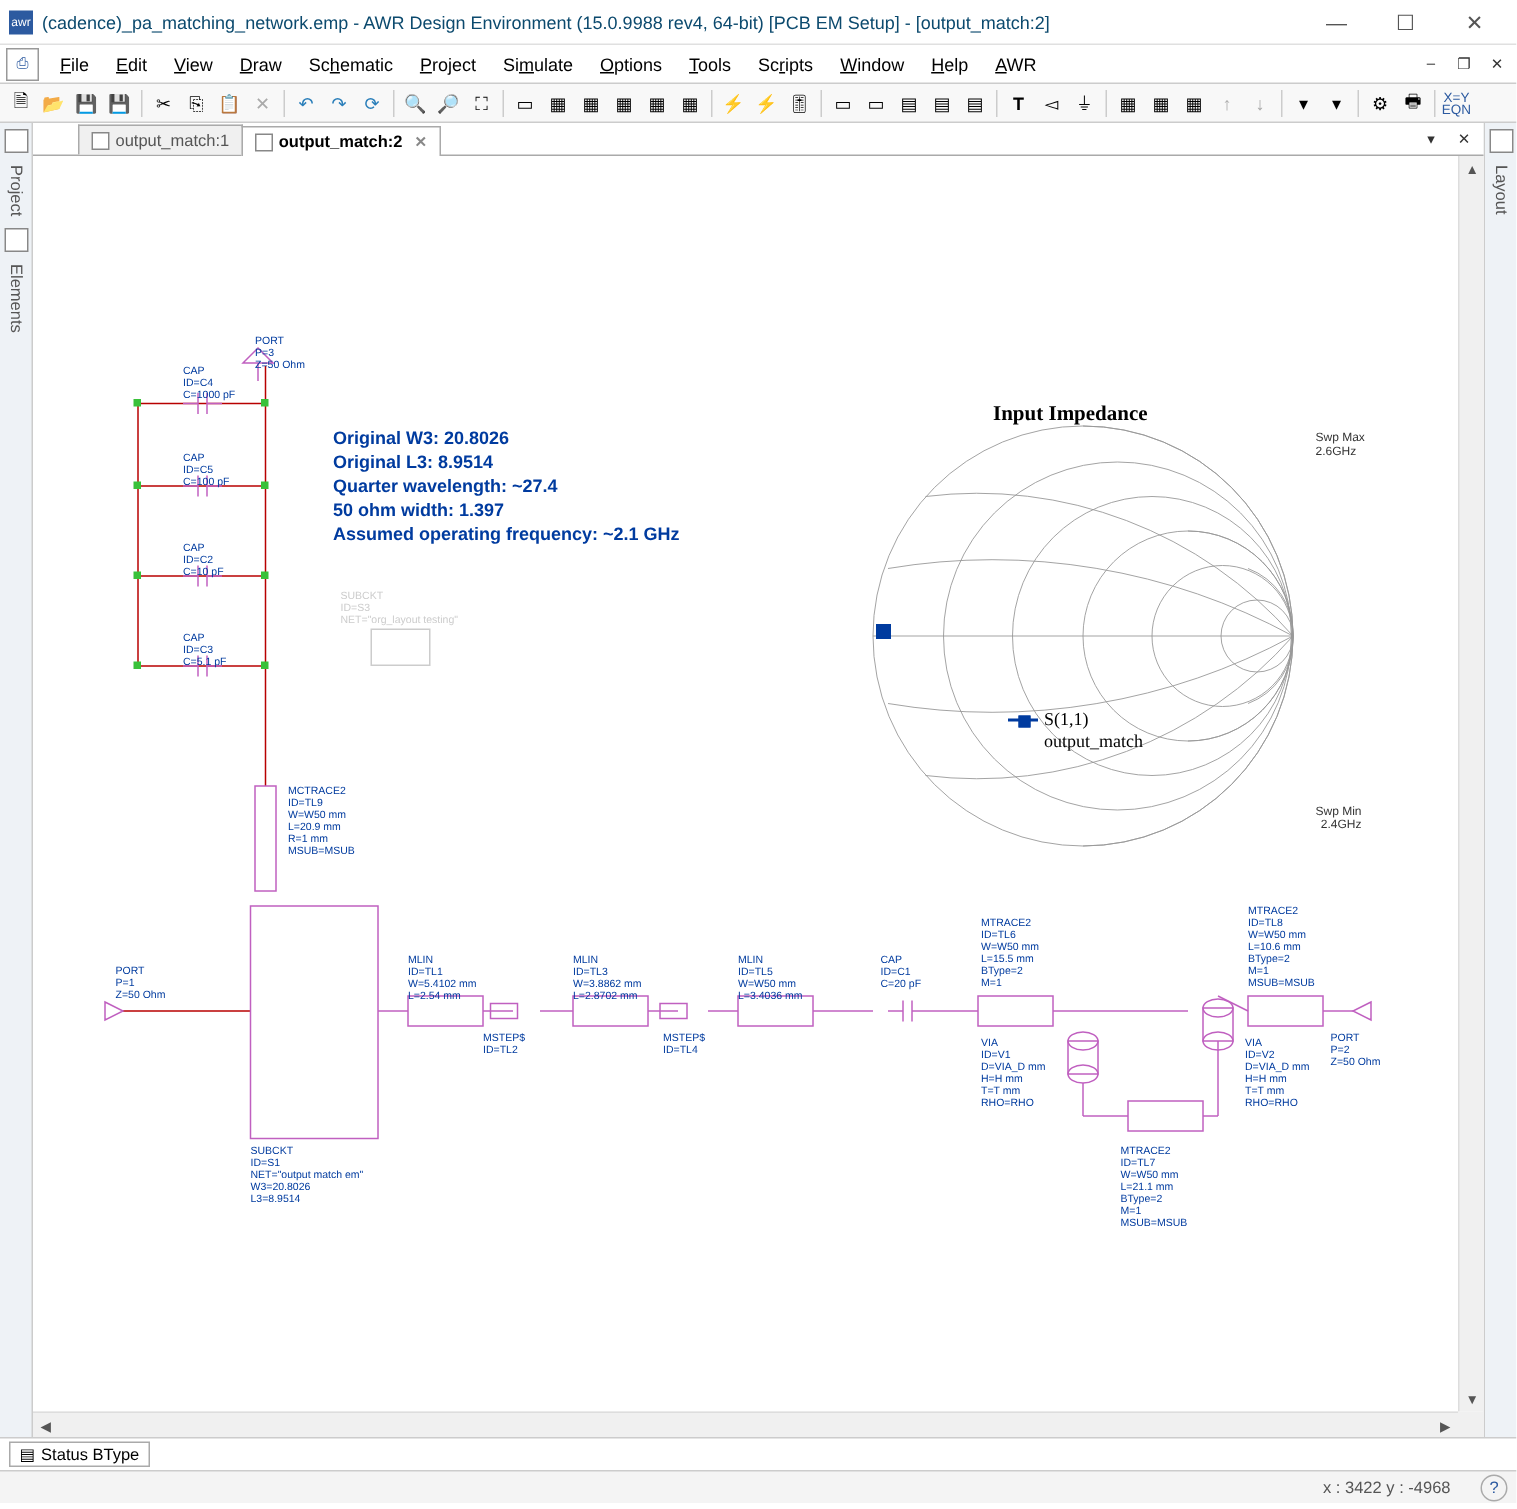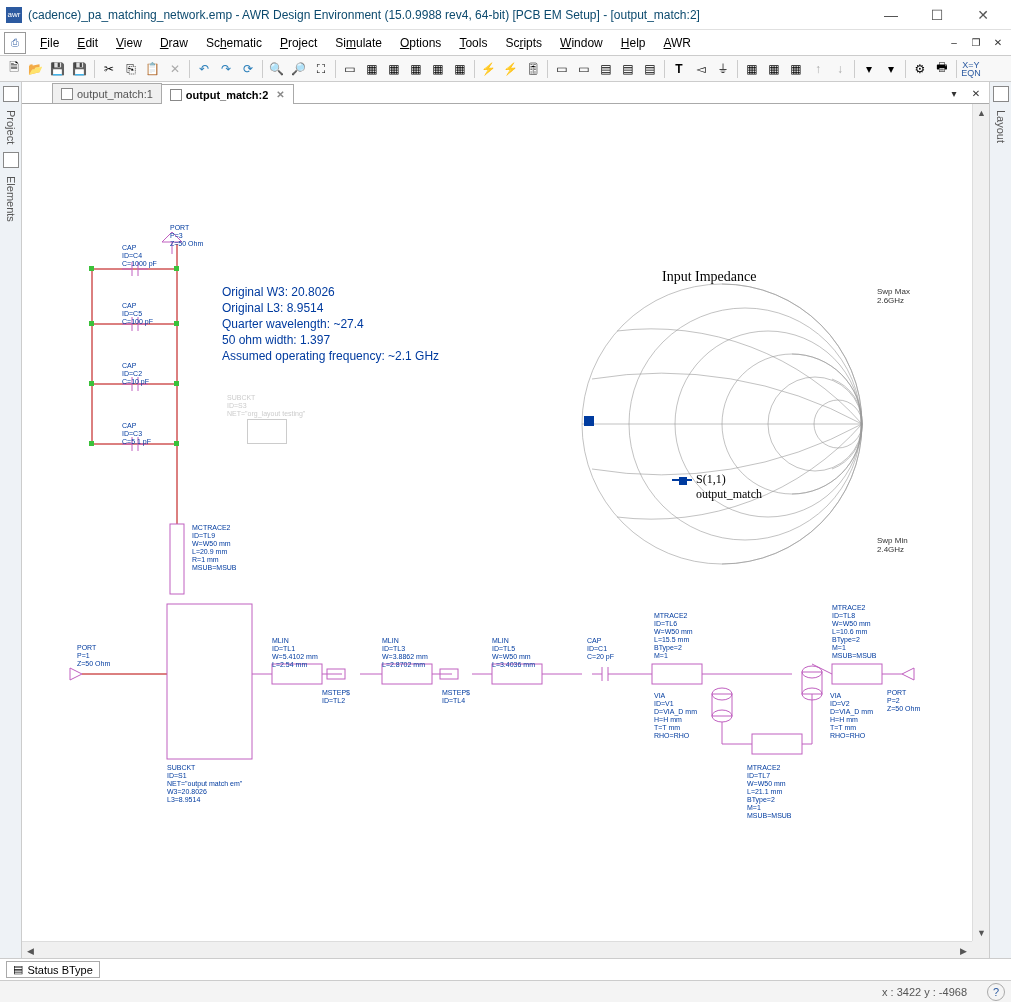--- a/index.html
+++ b/index.html
@@ -35,21 +35,21 @@
   .scroll-h { position:absolute; left:0; right:17px; bottom:0; height:17px; background:#f0f0f0; border-top:1px solid #ddd; }
   .scroll-corner { position:absolute; right:0; bottom:0; width:17px; height:17px; background:#f0f0f0; }
   .scroll-btn { width:17px; height:17px; display:flex; align-items:center; justify-content:center; font-size:9px; color:#555; }
   .statusbar { height:22px; border-top:1px solid #ccc; display:flex; align-items:center; padding:0 6px; font-size:11px; color:#555; background:#f4f4f4; }
   .status-item { margin-right:20px; display:flex; align-items:center; gap:4px; }
   .status-spacer { flex:1; }
   .schem { position:absolute; }
   .ann-text { position:absolute; font-family:Arial,sans-serif; color:#003b9f; font-size:12px; line-height:16px; }
   .param-text { position:absolute; font-family:Arial,sans-serif; color:#003b9f; font-size:7px; line-height:8px; white-space:pre; }
   .param-text.grey { color:#ccc; }
-  .chart-title { position:absolute; font-family:"Times New Roman",serif; font-weight:normal; font-size:14px; }
+  .chart-title { position:absolute; font-family:"Times New Roman",serif; font-weight:bold; font-size:14px; }
   .chart-label { position:absolute; font-family:Arial,sans-serif; font-size:8px; color:#333; }
   .legend { position:absolute; font-family:Liberation Serif, serif; font-size:12px; }
   .legend-line { border-top:2px solid #003b9f; width:20px; display:inline-block; vertical-align:middle; margin-right:4px; position:relative; }
   .legend-line::after { content:""; position:absolute; width:6px; height:6px; background:#003b9f; border:1px solid #003b9f; left:7px; top:-4px; }
 </style>
 </head>
 <body>
 
 <div class="titlebar">
   <div class="app-icon">awr</div>
@@ -160,21 +160,21 @@
         <span class="tab-close">✕</span>
       </div>
       <div class="tabbar-right">
         <div class="mdi-btn">▾</div>
         <div class="mdi-btn">✕</div>
       </div>
     </div>
 
     <div class="canvas">
 
-      <div class="ann-text" style="left:200px; top:180px;">
+      <div class="ann-text" style="left:200px; top:180px;font-weight:bold;">
         <div>Original W3: 20.8026</div>
         <div>Original L3: 8.9514</div>
         <div>Quarter wavelength: ~27.4</div>
         <div>50 ohm width: 1.397</div>
         <div>Assumed operating frequency: ~2.1 GHz</div>
       </div>
 
       <svg class="schem" style="left:0; top:0;" width="950" height="840">
         <g stroke="#b80000" stroke-width="1" fill="none">
 
@@ -389,21 +389,21 @@
           <path d="M300,145 A46,46 0 0 0 270,100"></path>
           <path d="M300,145 A46,46 0 0 1 270,190"></path>
           <path d="M300,145 A420,420 0 0 0 30,100"></path>
           <path d="M300,145 A420,420 0 0 1 30,190"></path>
         </g>
 
         <rect x="22" y="137" width="10" height="10" fill="#003b9f"></rect>
       </svg>
       <div class="chart-label" style="left:855px; top:183px; white-space:pre;">Swp Max
 2.6GHz</div>
-      <div class="chart-label" style="left:855px; top:432px; white-space:pre;">Swp Min
+      <div class="chart-label" style="left:855px; top:432px; white-space:pre;text-align:right;">Swp Min
 2.4GHz</div>
       <div class="legend" style="left:650px; top:368px;">
         <div><span class="legend-line"></span><span>S(1,1)</span></div>
         <div style="margin-left:24px;">output_match</div>
       </div>
 
       <div class="scroll-v">
         <div class="scroll-btn">▲</div>
         <div class="scroll-btn" style="position:absolute;bottom:0;">▼</div>
       </div>

